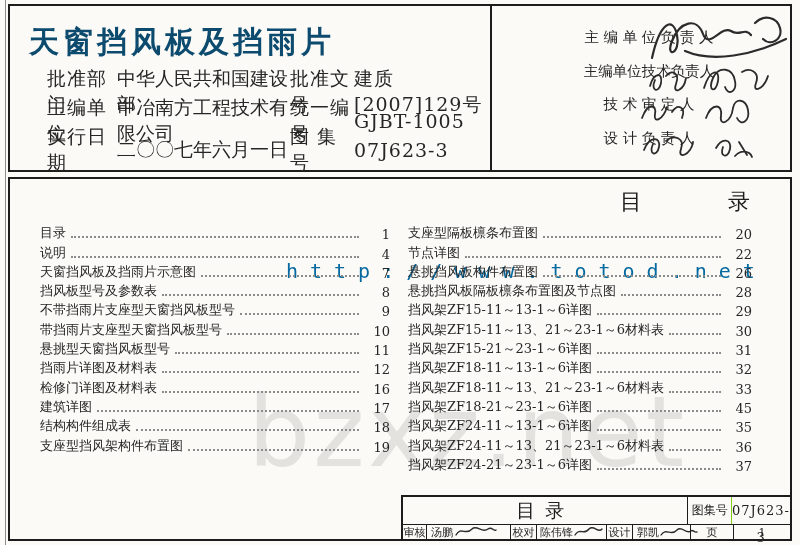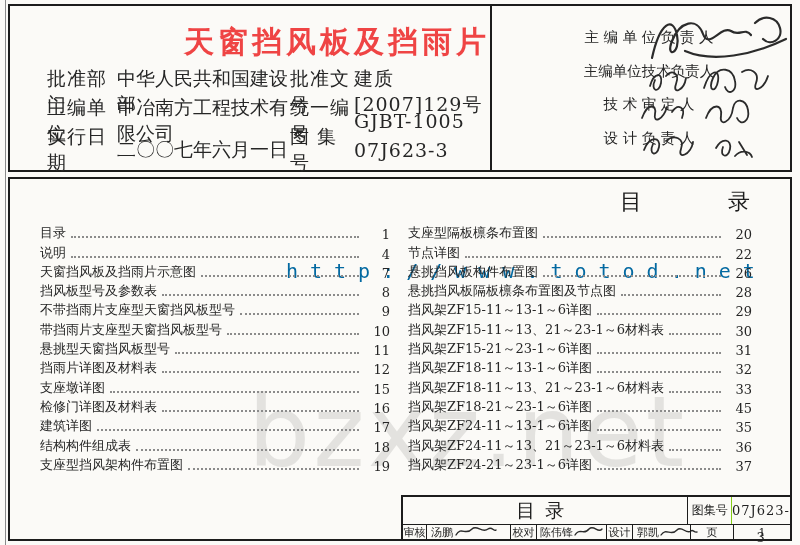--- a/index.html
+++ b/index.html
@@ -8,21 +8,21 @@
     background:#fbfaf7;
     font-family:"DejaVu Serif","Liberation Serif",serif;
     color:#222;
   }
   .binding-line{position:absolute;left:5px;top:0;width:1px;height:545px;background:#8a8a8a;}
 
   
   .header-box{position:absolute;left:8px;top:4px;width:784px;height:168px;border:2px solid #1c1c1c;box-sizing:border-box;}
   .header-divider{position:absolute;left:480px;top:0;bottom:0;width:2px;background:#1c1c1c;}
   .header-left{position:absolute;left:0;top:0;width:480px;height:100%;}
-  .doc-title{margin-top:16px;text-align:right;font-size:30px;font-weight:bold;letter-spacing:4px;color:#ef4444;}
+  .doc-title{margin-top:16px;text-align:left;font-size:30px;font-weight:bold;letter-spacing:4px;color:#0c4a6e;margin-left:19px;}
   .meta-rows{margin-top:14px;padding-left:37px;}
   .meta-row{display:flex;align-items:center;height:29px;font-size:19px;color:#262626;}
   .meta-label{width:70px;letter-spacing:1px;}
   .meta-value{width:173px;}
   .num-label{width:64px;letter-spacing:1px;}
   .num-value{flex:1;letter-spacing:1px;}
 
   .header-right{position:absolute;left:482px;top:0;right:0;height:100%;}
   .sig-rows{display:flex;flex-direction:column;justify-content:space-evenly;height:100%;padding:8px 0 8px 16px;box-sizing:border-box;}
   .sig-label{font-size:14.5px;color:#262626;white-space:nowrap;text-align:center;}
@@ -158,25 +158,20 @@
         <span class="toc-title">悬挑型天窗挡风板型号</span>
         <span class="toc-dots"></span>
         <span class="toc-page">11</span>
       </div>
     <div class="toc-row">
         <span class="toc-title">挡雨片详图及材料表</span>
         <span class="toc-dots"></span>
         <span class="toc-page">12</span>
       </div>
     <div class="toc-row">
-        <span class="toc-title">支座墩详图</span>
-        <span class="toc-dots"></span>
-        <span class="toc-page">15</span>
-      </div>
-    <div class="toc-row">
         <span class="toc-title">检修门详图及材料表</span>
         <span class="toc-dots"></span>
         <span class="toc-page">16</span>
       </div>
     <div class="toc-row">
         <span class="toc-title">建筑详图</span>
         <span class="toc-dots"></span>
         <span class="toc-page">17</span>
       </div>
     <div class="toc-row">

